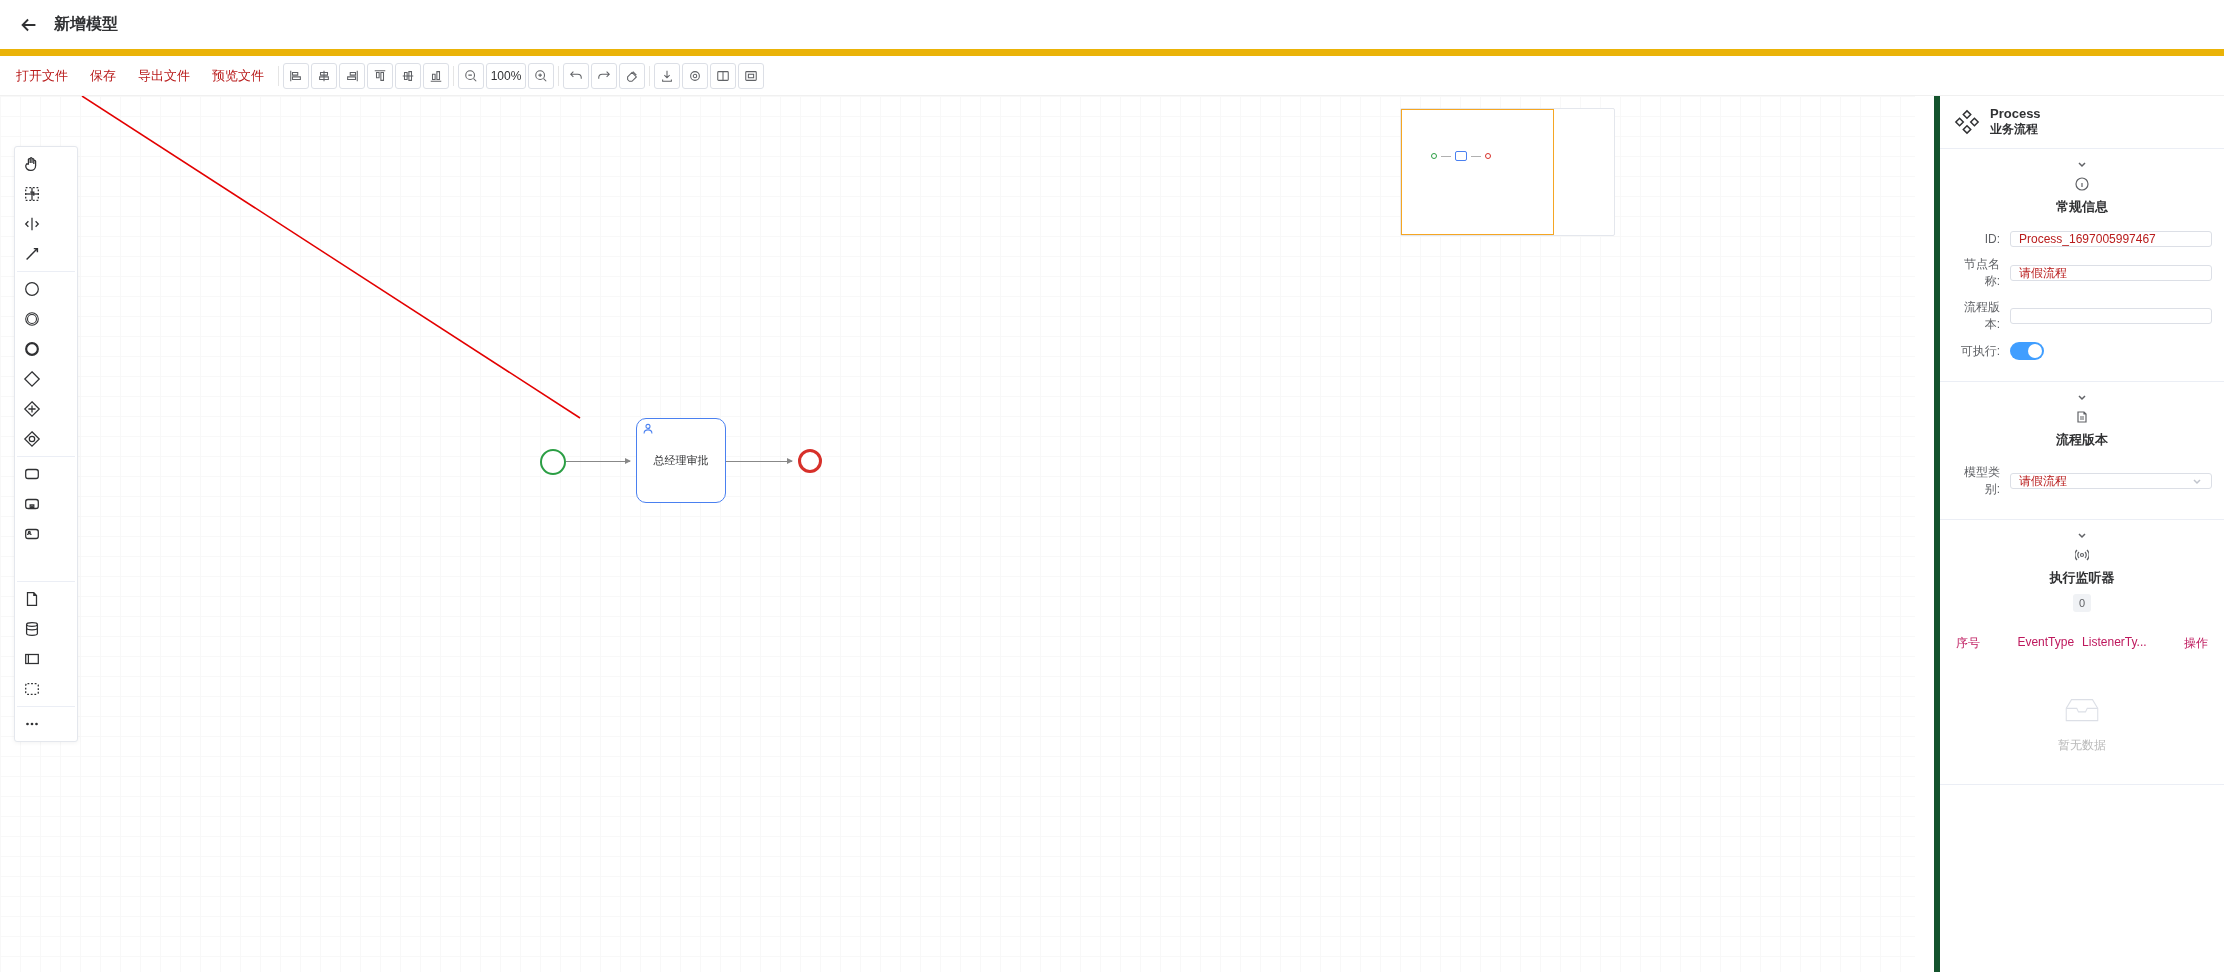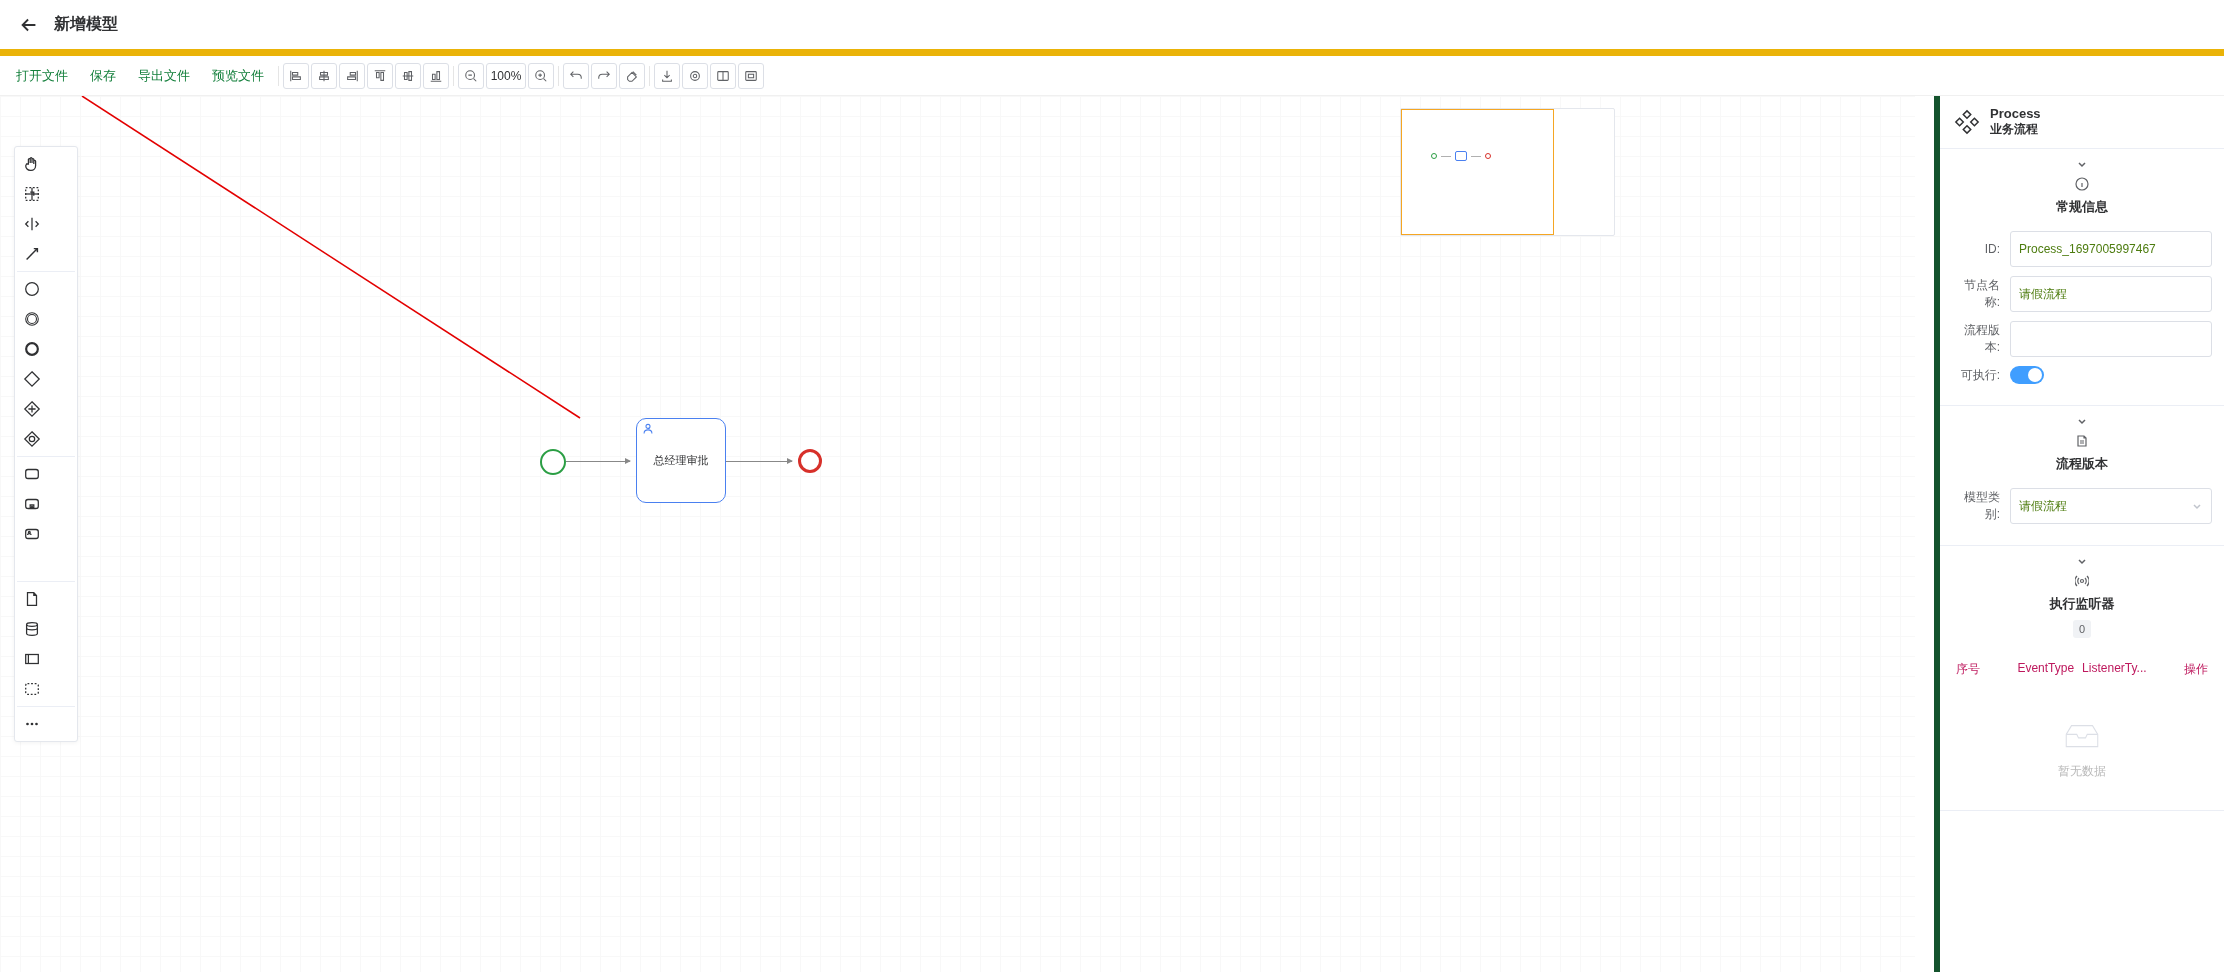--- a/index.html
+++ b/index.html
@@ -5,21 +5,21 @@
 * { box-sizing: border-box; margin: 0; padding: 0; }
 body { font-family: -apple-system, BlinkMacSystemFont, "Segoe UI", "PingFang SC", "Microsoft YaHei", sans-serif; font-size: 13px; color: #303133; background: #fff; overflow: hidden; }
 
 
 .header { height: 56px; display: flex; align-items: center; padding: 0 18px; border-bottom: 7px solid #eab308; }
 .header .back-arrow { width: 22px; height: 22px; cursor: pointer; margin-right: 14px; }
 .header .title { font-size: 16px; font-weight: 700; }
 
 
 .toolbar { height: 40px; display: flex; align-items: center; padding: 0 6px; border-bottom: 1px solid #f0f0f0; gap: 2px; }
-.toolbar .text-btn { font-size: 13px; padding: 4px 10px; cursor: pointer; color: #15803d; }
+.toolbar .text-btn { font-size: 13px; padding: 4px 10px; cursor: pointer; color: #b91c1c; }
 .toolbar .sep { width: 1px; height: 20px; background: #e5e5e5; margin: 0 2px; }
 .toolbar .icon-btn { width: 26px; height: 26px; display: flex; align-items: center; justify-content: center; border: 1px solid #dcdfe6; border-radius: 3px; background: #fff; cursor: pointer; color: #606266; }
 .toolbar .icon-btn svg { width: 14px; height: 14px; }
 .toolbar .zoom-box { width: 40px; height: 26px; display: flex; align-items: center; justify-content: center; border: 1px solid #dcdfe6; border-radius: 3px; font-size: 12px; }
 
 
 .editor-wrap { position: relative; height: calc(100vh - 96px); display: flex; }
 .canvas-area { flex: 1; position: relative; background: #fff;
   background-image: linear-gradient(#f8f8f8 1px, transparent 1px), linear-gradient(90deg, #f8f8f8 1px, transparent 1px);
   background-size: 20px 20px; }
@@ -60,21 +60,21 @@
 .panel-section { border-bottom: 1px solid #ebeef5; }
 .section-header { display: flex; align-items: center; gap: 7px; padding: 9px 12px; font-weight: 700; font-size: 13px; cursor: pointer; flex-direction: column; }
 .section-header .chev { width: 12px; height: 12px; color: #606266; }
 .section-header .sec-icon { width: 14px; height: 14px; color: #606266; }
 .section-header .count-badge { min-width: 18px; height: 18px; border-radius: 3px; background: #f0f2f5; color: #606266; font-size: 11px; display: flex; align-items: center; justify-content: center; font-weight: 400; padding: 0 4px; }
 
 .section-body { padding: 6px 12px 12px; }
 .form-row { display: flex; align-items: center; margin-bottom: 9px; }
 .form-row .lbl { width: 58px; text-align: right; padding-right: 10px; font-size: 12px; color: #606266; }
 .form-row .ctrl { flex: 1; }
-.form-row input.text, .form-row .select-box { width: 100%; height: 36px; border: 1px solid #dcdfe6; border-radius: 3px; padding: 0 8px; font-size: 12px; color: #4d7c0f; outline: none; }
+.form-row input.text, .form-row .select-box { width: 100%; height: 16px; border: 1px solid #dcdfe6; border-radius: 3px; padding: 0 8px; font-size: 12px; color: #b91c1c; outline: none; }
 .select-box { display: flex; align-items: center; justify-content: space-between; cursor: pointer; background: #fff; }
 .select-box .sel-arrow { color: #c0c4cc; }
 
 .switch { width: 34px; height: 18px; background: #409eff; border-radius: 10px; position: relative; cursor: pointer; }
 .switch::after { content: ''; position: absolute; width: 14px; height: 14px; border-radius: 50%; background: #fff; right: 2px; top: 2px; }
 
 
 .listener-table { width: 100%; font-size: 12px; }
 .listener-table .th-row { display: flex; padding: 8px 0; color: #be185d; font-weight: 500; }
 .listener-table .th-row > div { flex: 1; text-align: left; padding: 0 4px; }

